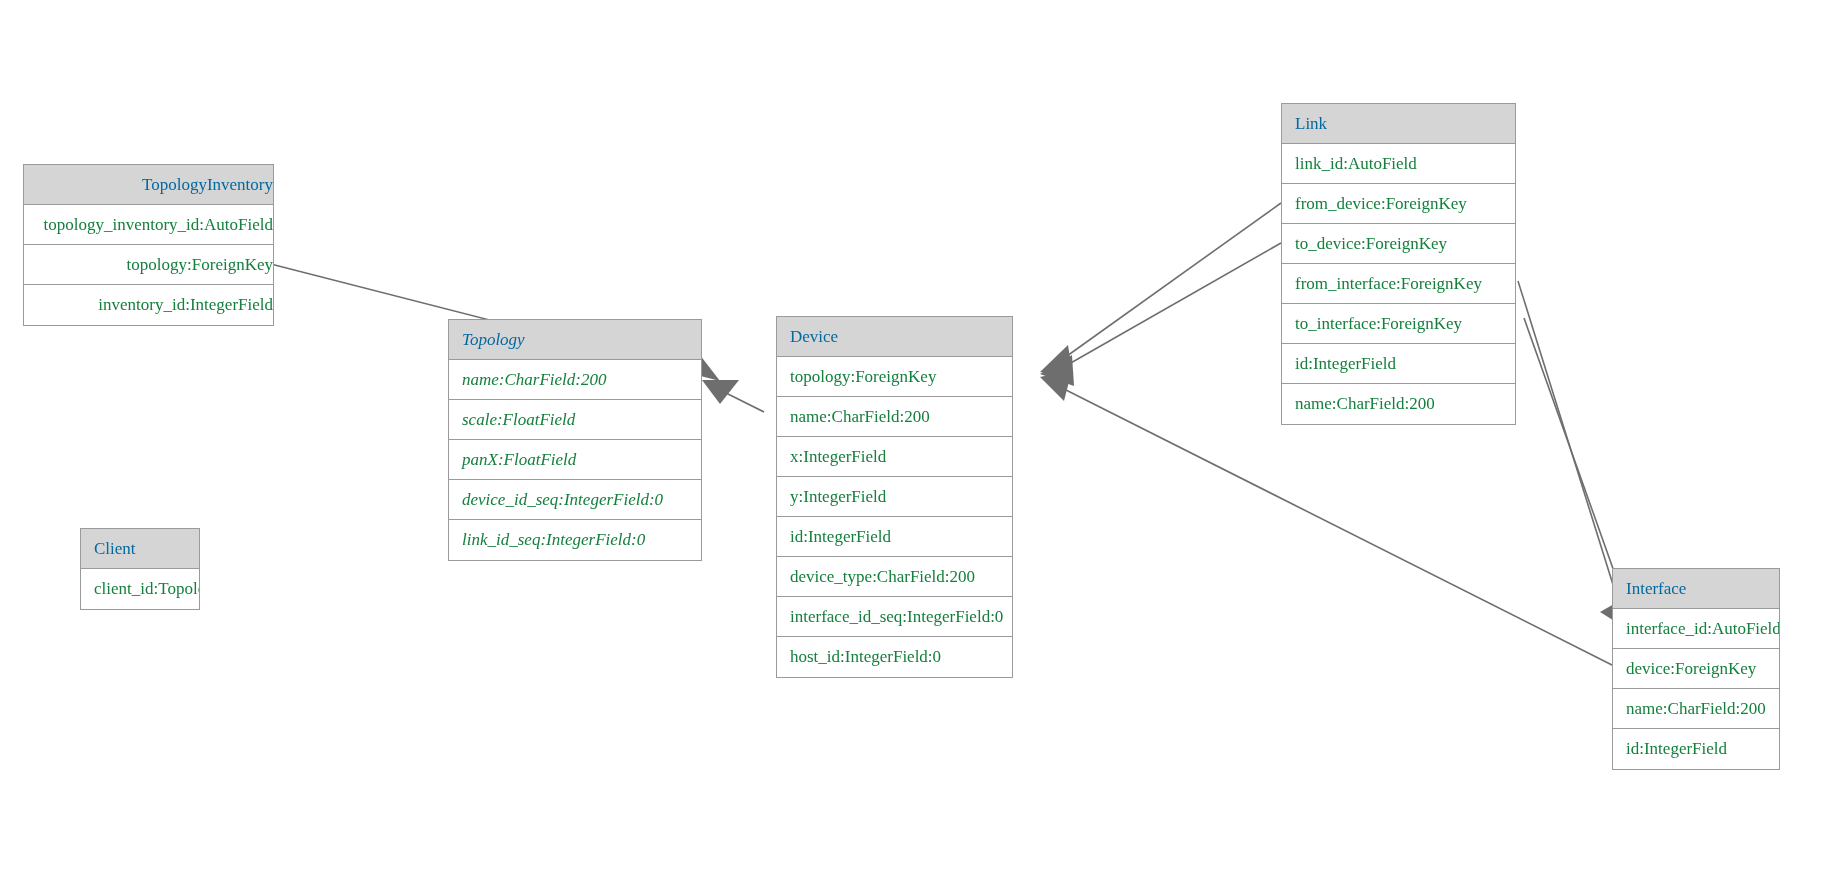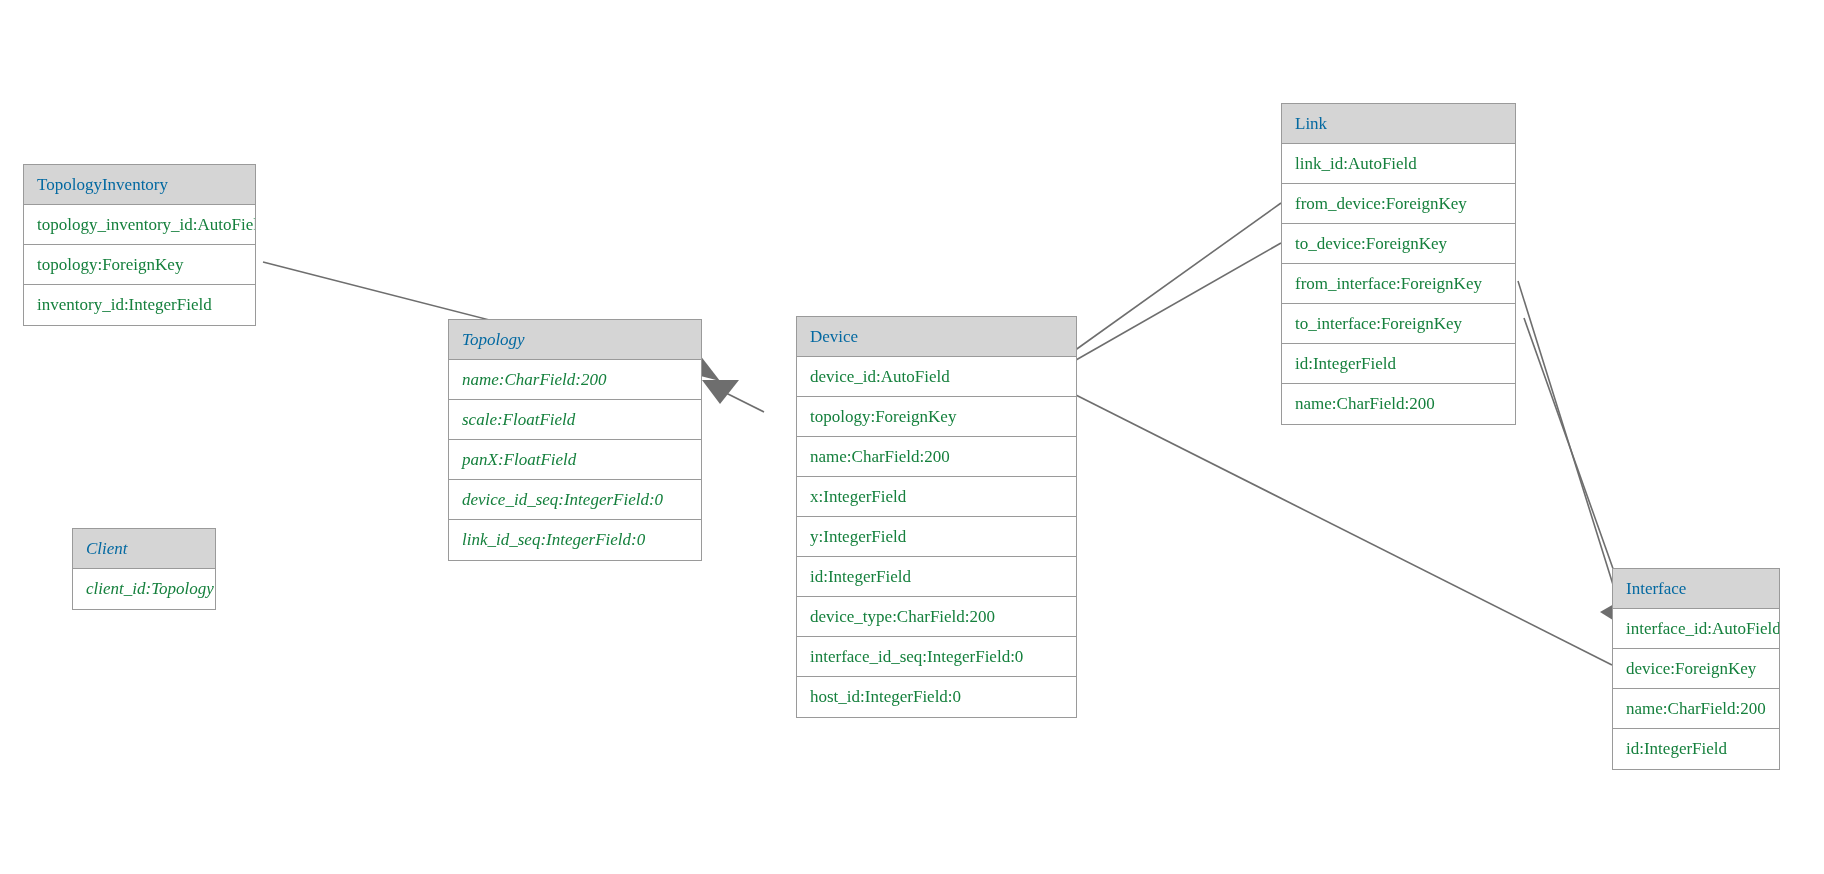--- a/index.html
+++ b/index.html
@@ -96,44 +96,43 @@
       <line x1="1518" y1="281" x2="1620" y2="607" stroke="#6e6e6e" stroke-width="1.6"></line>
       <polygon points="1632,632 1600,612 1628,596" fill="#6e6e6e"></polygon>
     </g>
 
     <g>
       <line x1="1524" y1="318" x2="1627" y2="608" stroke="#6e6e6e" stroke-width="1.6"></line>
       <polygon points="1634,633 1606,611 1633,598" fill="#6e6e6e"></polygon>
     </g>
   </svg>
 
-  <div class="entity" style="left:23px; top:164px; width:233px;">
+  <div class="entity" style="left:23px; top:164px; width:251px;text-align:right;">
     <div class="entity-title">TopologyInventory</div>
     <div class="entity-field">topology_inventory_id:AutoField</div>
     <div class="entity-field">topology:ForeignKey</div>
     <div class="entity-field">inventory_id:IntegerField</div>
   </div>
 
-  <div class="entity" style="left:72px; top:528px; width:144px;font-style:italic;">
+  <div class="entity" style="left:80px; top:528px; width:120px;">
     <div class="entity-title">Client</div>
     <div class="entity-field">client_id:Topology</div>
   </div>
 
   <div class="entity" style="left:448px; top:319px; width:254px;font-style:italic;">
     <div class="entity-title">Topology</div>
     <div class="entity-field">name:CharField:200</div>
     <div class="entity-field">scale:FloatField</div>
     <div class="entity-field">panX:FloatField</div>
     <div class="entity-field">device_id_seq:IntegerField:0</div>
     <div class="entity-field">link_id_seq:IntegerField:0</div>
   </div>
 
-  <div class="entity" style="left:796px; top:316px; width:281px;">
+  <div class="entity" style="left:776px; top:316px; width:237px;">
     <div class="entity-title">Device</div>
-    <div class="entity-field">device_id:AutoField</div>
     <div class="entity-field">topology:ForeignKey</div>
     <div class="entity-field">name:CharField:200</div>
     <div class="entity-field">x:IntegerField</div>
     <div class="entity-field">y:IntegerField</div>
     <div class="entity-field">id:IntegerField</div>
     <div class="entity-field">device_type:CharField:200</div>
     <div class="entity-field">interface_id_seq:IntegerField:0</div>
     <div class="entity-field">host_id:IntegerField:0</div>
   </div>
 

